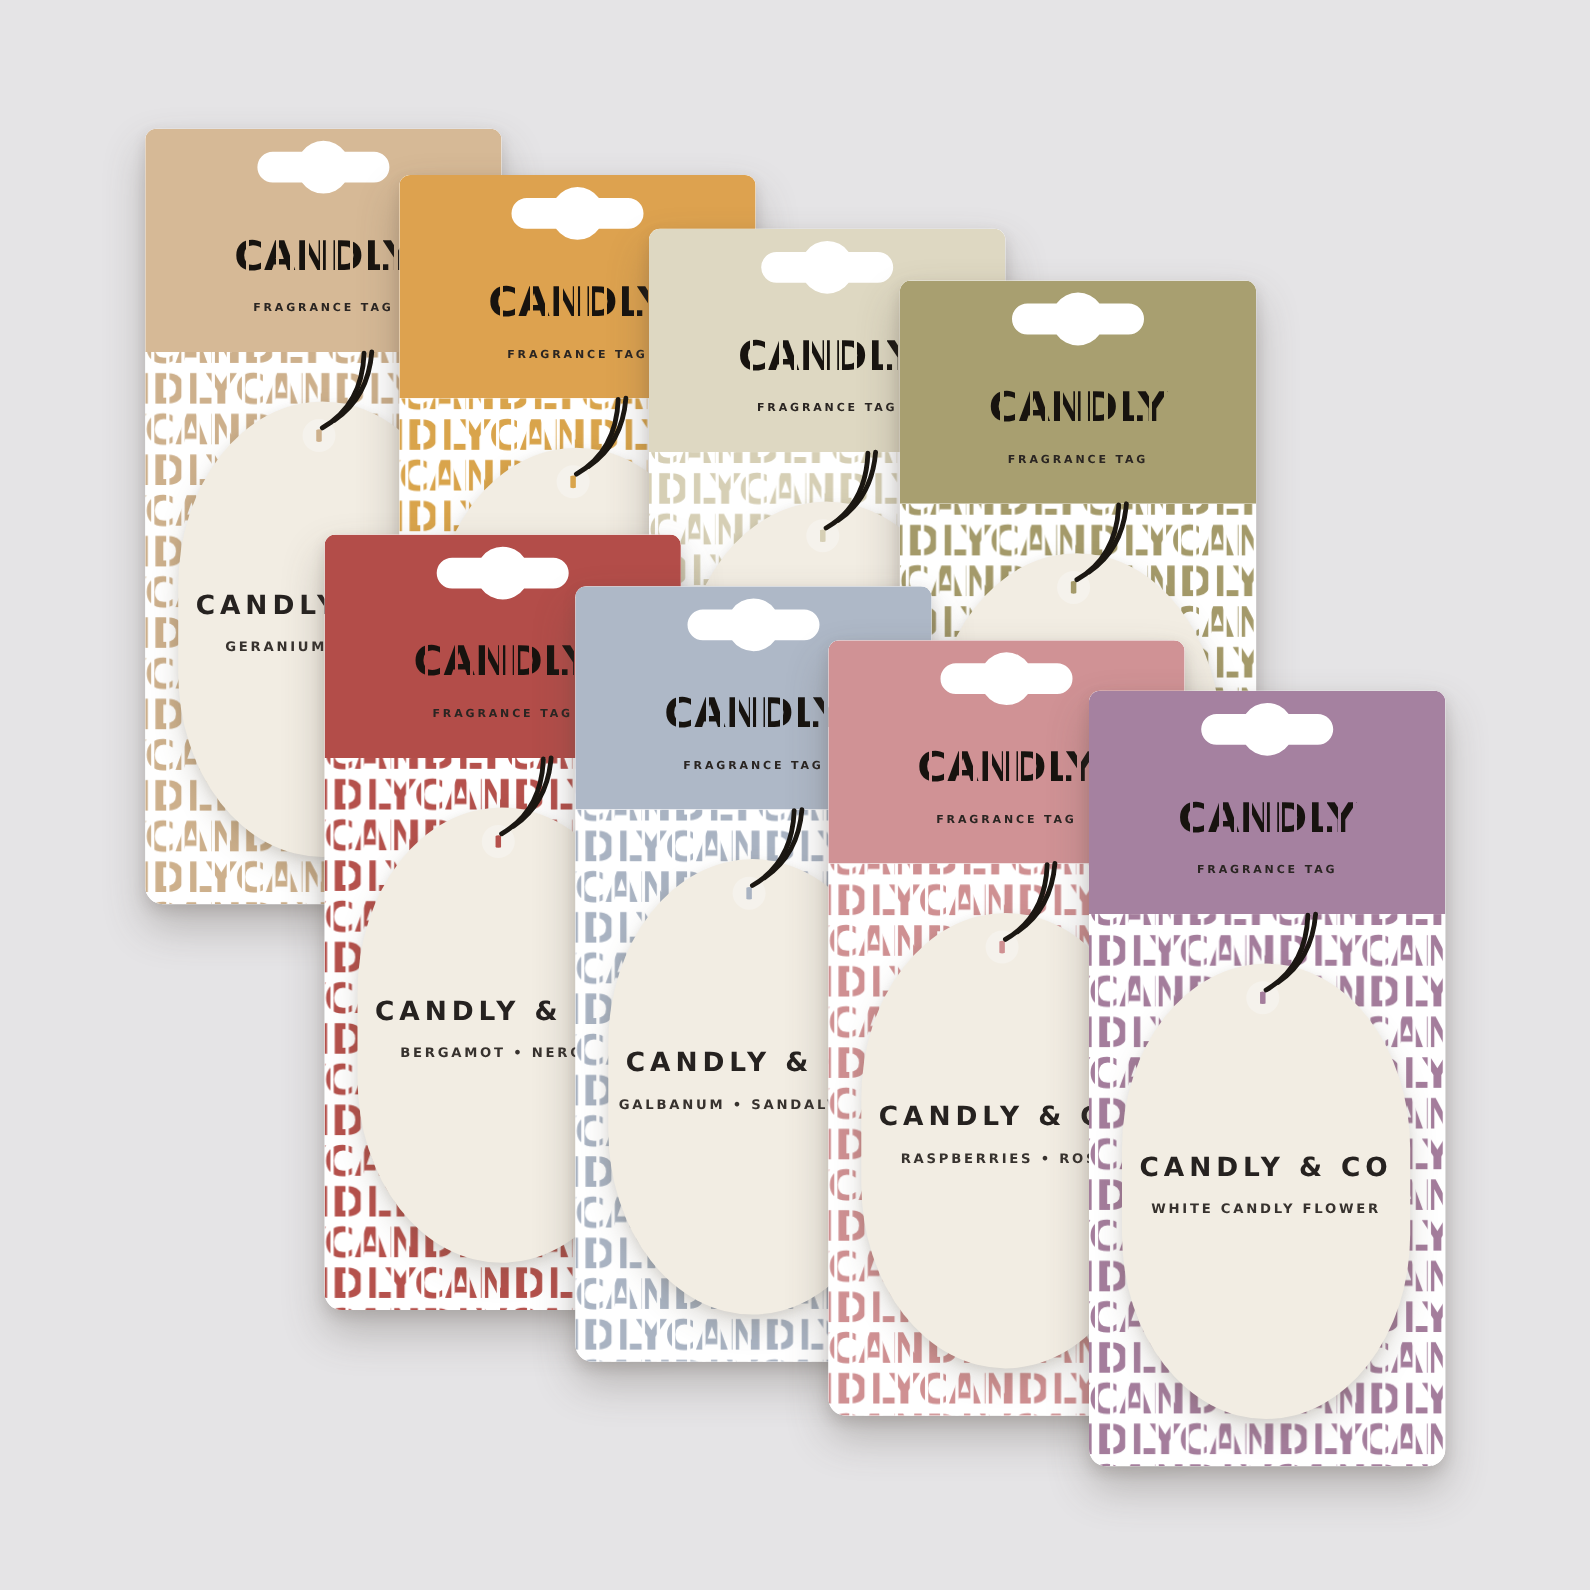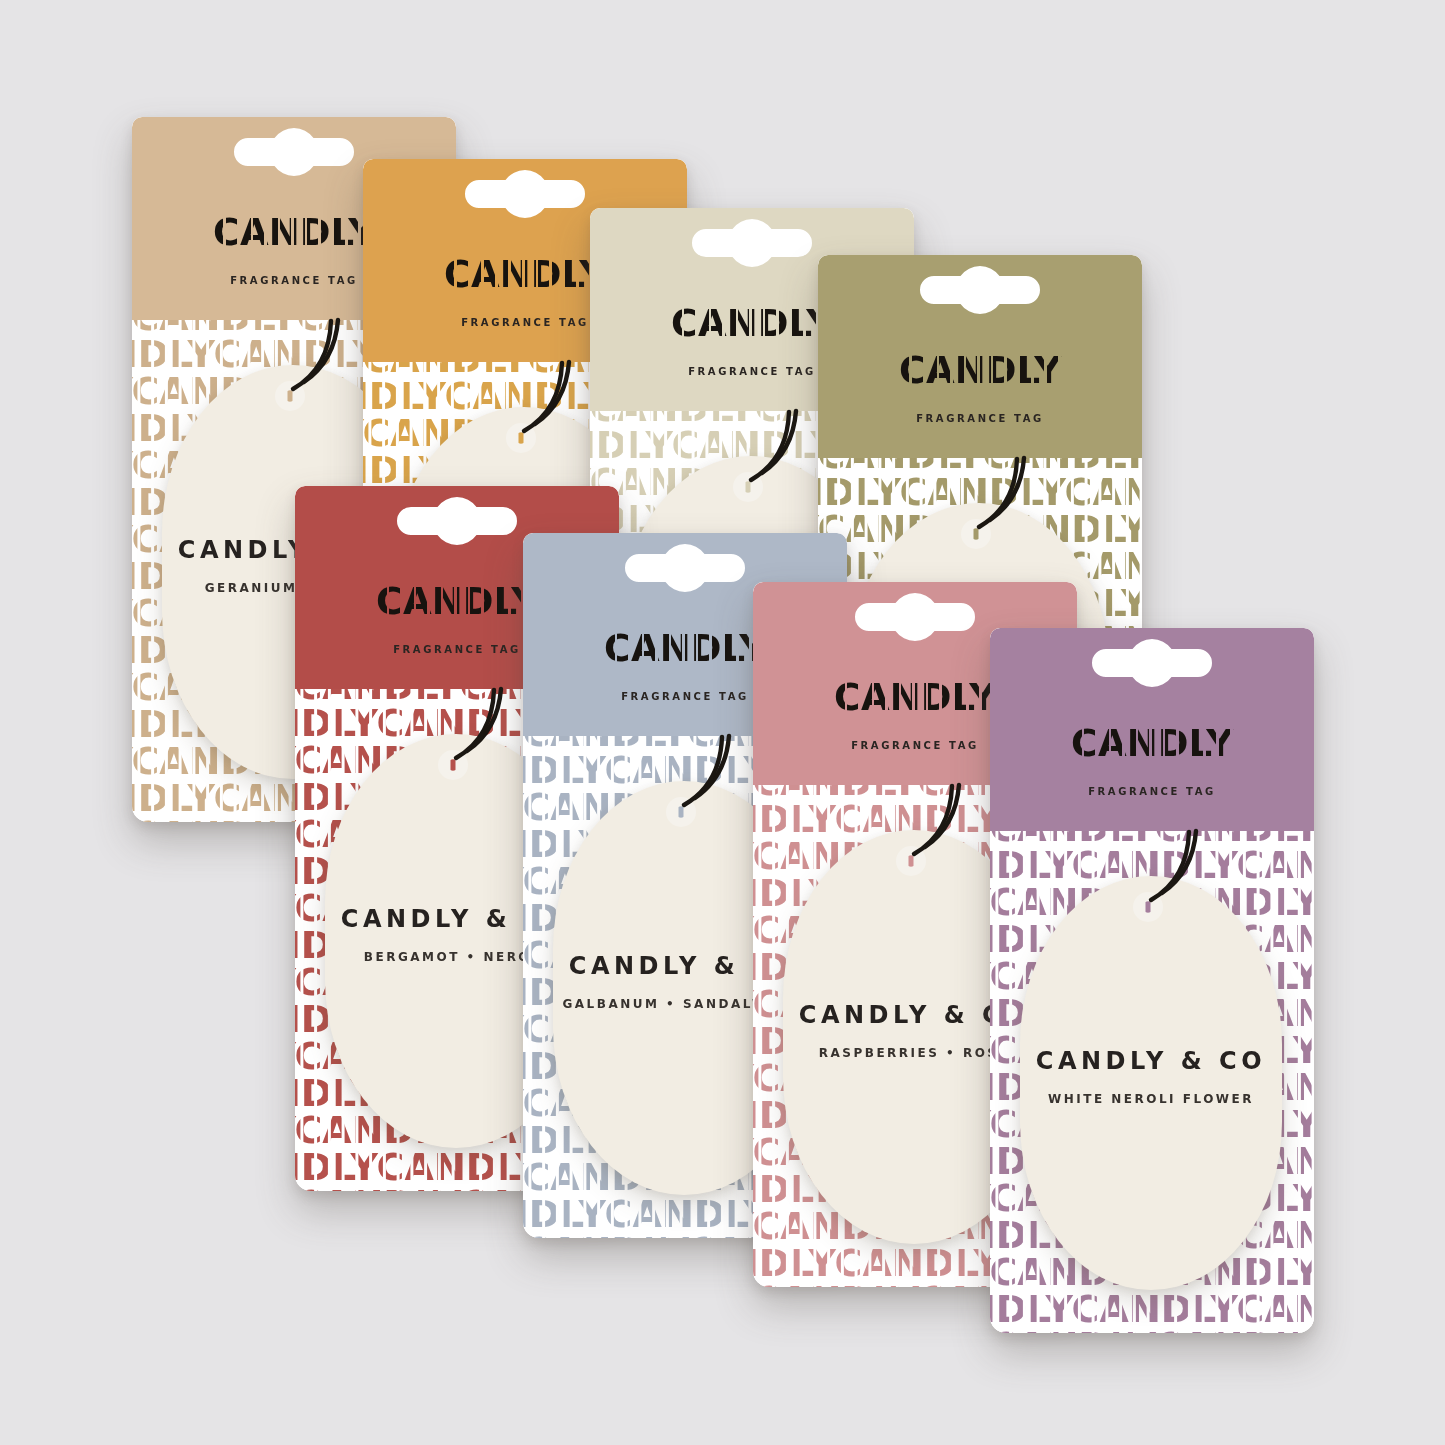--- a/index.html
+++ b/index.html
@@ -317,21 +317,21 @@
       <rect width="324" height="502" fill="url(#p7)"></rect>
     </svg>
     <svg class="header" width="324" height="203" viewBox="0 0 324 203">
       <path class="hdr-shape" fill-rule="evenodd" d="M10 0 H314 A10 10 0 0 1 324 10 V203 H0 V10 A10 10 0 0 1 10 0 Z
            M116 21 H142.5 A24 24 0 0 1 181.5 21 H208 A14 14 0 0 1 208 49 H181.5 A24 24 0 0 1 142.5 49 H116 A14 14 0 0 1 116 21 Z"></path>
     </svg>
     <div class="logo"><span>CANDLY</span></div>
     <div class="hdr-label">FRAGRANCE TAG</div>
     <div class="tag">
       <div class="tag-title">CANDLY &amp; CO</div>
-      <div class="tag-sub">WHITE NEROLI FLOWER</div>
+      <div class="tag-sub">WHITE CANDLY FLOWER</div>
     </div>
     <svg class="cords" width="324" height="705" viewBox="0 0 324 705">
       <circle class="hole-ring" cx="158" cy="279" r="15"></circle>
       <rect class="hole-frag" x="155.5" y="272" width="5" height="14" rx="2"></rect>
       <circle class="hole-inner" cx="158" cy="279" r="7.5"></circle>
       <path class="cord" d="M206 203C204 228 194 250 172 265"></path>
       <path class="cord" d="M199 204C198 232 187 257 161 272"></path>
     </svg>
   </div>
 

